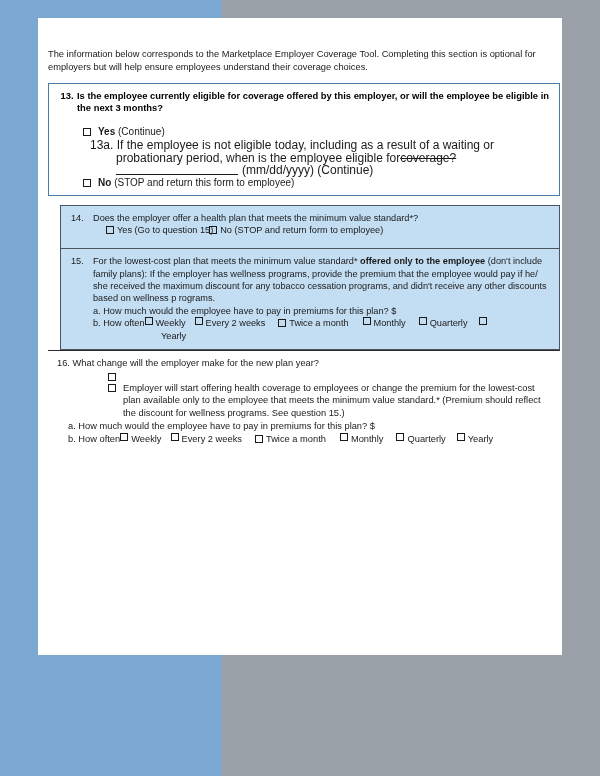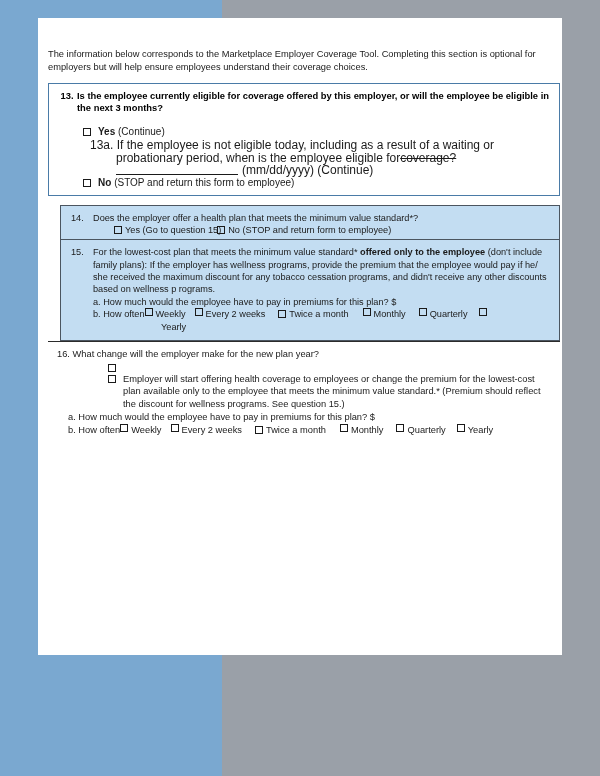--- a/index.html
+++ b/index.html
@@ -110,21 +110,21 @@
 
   
   .bluewrap {
     margin-left: 12px;
     width: 500px;
     border: 1.2px solid #4b5560;
     box-sizing: border-box;
     background: #c3ddf2;
   }
   .box14 {
-    padding: 6px 8px 3px 10px;
+    padding: 6px 8px 12px 10px;
     border-bottom: 1.2px solid #4b5560;
   }
   .box15 {
     padding: 6px 8px 6px 10px;
   }
   .qrow {
     display: flex;
     font-size: 9.2px;
     line-height: 12.3px;
     color: #1a1a1a;
@@ -133,21 +133,21 @@
   .qbody { flex: 1; }
   .q14-opts {
     display: flex;
     align-items: flex-start;
     padding-left: 35px;
     font-size: 9.2px;
     line-height: 12.3px;
     margin-top: 0px;
     color: #1a1a1a;
   }
-  .q14-yes { position: relative; margin-right: -4px; margin-left: 8px; }
+  .q14-yes { position: relative; margin-right: -4px; }
   .cbx-inline {
     display: inline-block;
     width: 8px;
     height: 8px;
     border: 1.2px solid #1a1a1a;
     background: transparent;
     box-sizing: border-box;
     vertical-align: -1px;
     margin-right: 3px;
   }

